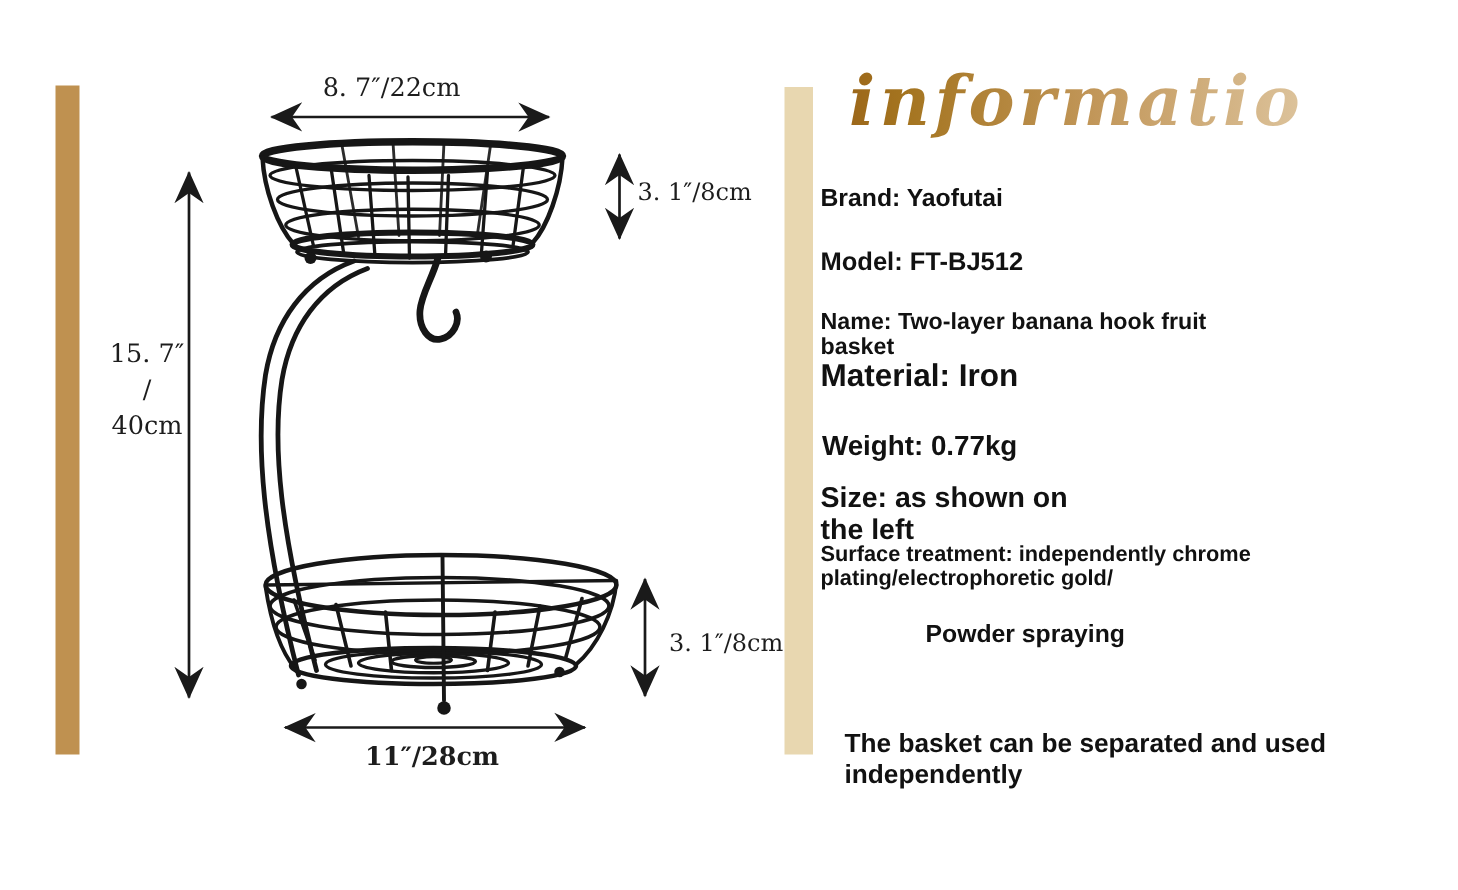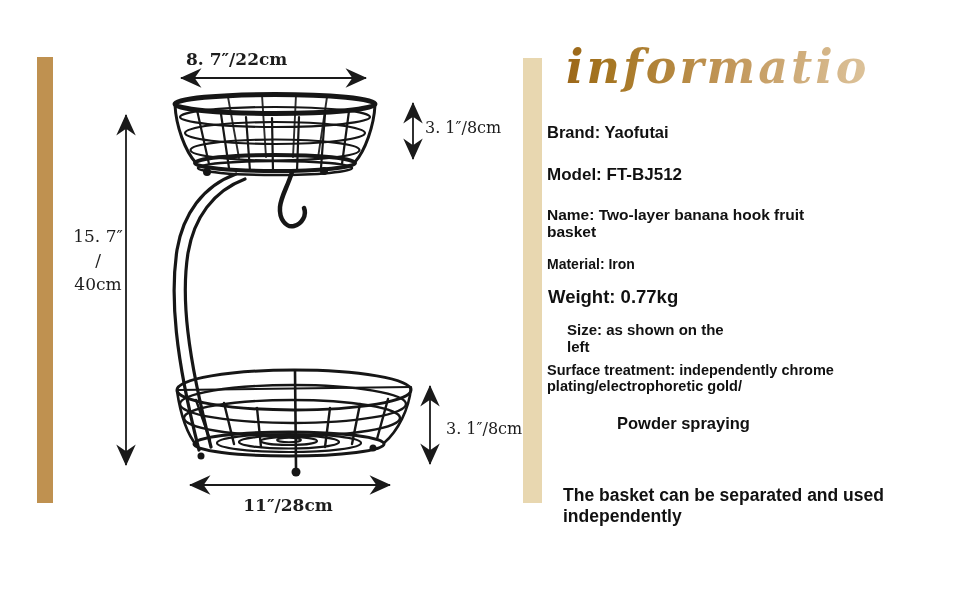--- a/index.html
+++ b/index.html
@@ -11,42 +11,42 @@
   
   #left-accent-bar{left:37px;top:57px;width:16px;height:446px;background:#bf9150;}
   #right-accent-bar{left:523px;top:58px;width:19px;height:445px;background:#e8d7b0;}
   
   #lineart{left:0;top:0;width:972px;height:593px;}
   
   .dim{
     font-family:"DejaVu Serif","Liberation Serif",serif;
     font-size:17px;color:#1d1d1d;white-space:nowrap;
   }
-  #dim-top-width{left:186px;top:49px;width:180px;text-align:left;font-weight:bold;}
+  #dim-top-width{left:171px;top:49px;width:180px;text-align:center;}
   #dim-upper-height{left:425px;top:118px;font-size:16px;}
   #dim-total-height{left:60px;top:224px;width:76px;text-align:center;white-space:normal;line-height:24px;}
   #dim-lower-height{left:446px;top:419px;font-size:16px;}
   #dim-bottom-width{left:205px;top:495px;width:166px;text-align:center;font-weight:bold;}
   
   #info-title{
     left:566px;top:40px;width:300px;
     font-family:"DejaVu Serif","Liberation Serif",serif;
     font-style:italic;font-weight:bold;font-size:46px;letter-spacing:3px;
     background:linear-gradient(90deg,#9c671a 0%,#b3854040 0%,#a4741f 10%,#c2975a 55%,#dcc29a 100%);
     background:linear-gradient(90deg,#9c671a 0%,#a4741f 12%,#c2975a 55%,#dcc29a 100%);
     -webkit-background-clip:text;background-clip:text;
     -webkit-text-fill-color:transparent;color:#b3854f;
   }
   .info-line{font-weight:bold;line-height:1.12;}
   #info-brand{left:547px;top:123px;font-size:16.5px;}
   #info-model{left:547px;top:165px;font-size:17px;}
   #info-name{left:547px;top:206px;font-size:15.5px;width:292px;}
-  #info-material{left:547px;top:257px;font-size:14px;}
+  #info-material{left:547px;top:239px;font-size:21px;}
   #info-weight{left:548px;top:287px;font-size:18.5px;}
-  #info-size{left:547px;top:322px;font-size:15px;width:172px;margin-left:20px;}
+  #info-size{left:547px;top:322px;font-size:19px;width:172px;}
   #info-surface{left:547px;top:362px;font-size:14.5px;width:348px;}
   #info-powder{left:617px;top:414px;font-size:16.5px;}
   #info-usage{left:547px;top:455px;font-size:15.5px;}
   #info-note{left:563px;top:485px;font-size:17.5px;width:356px;line-height:1.18;}
 </style>
 </head>
 <body>
 
 <div id="canvas">
 

